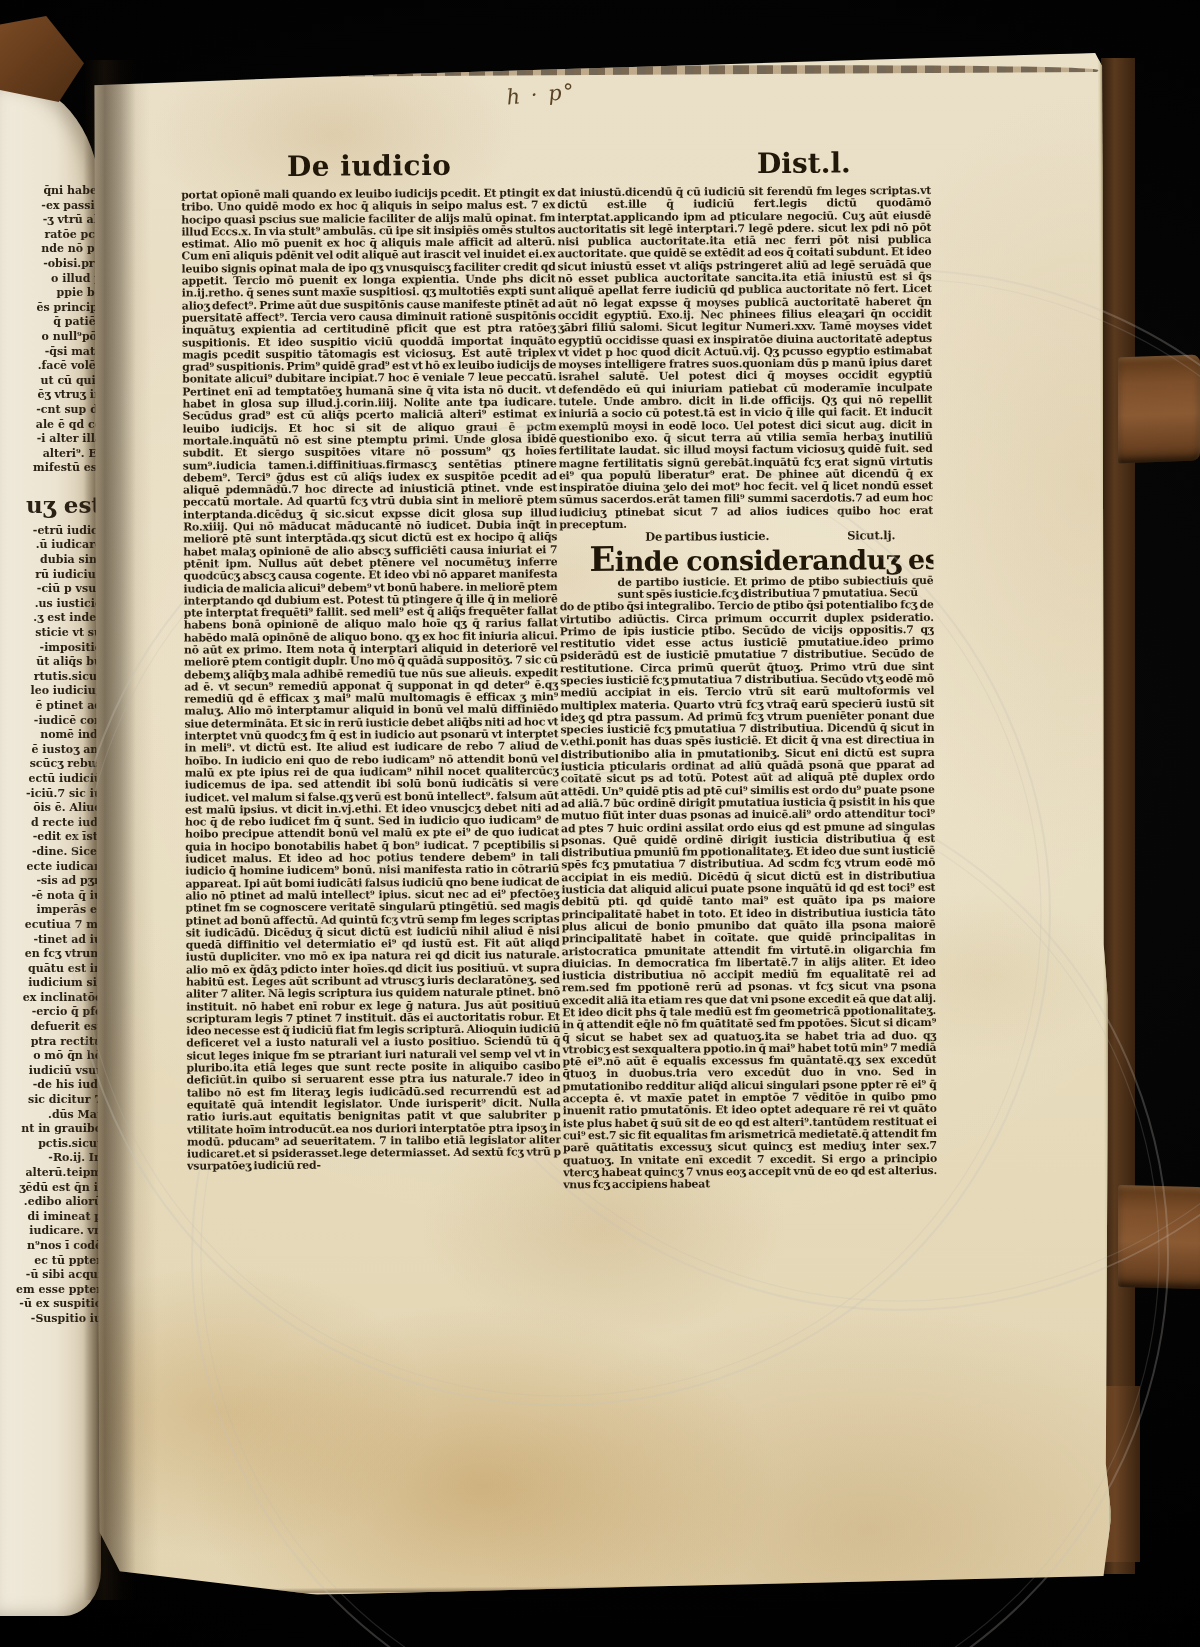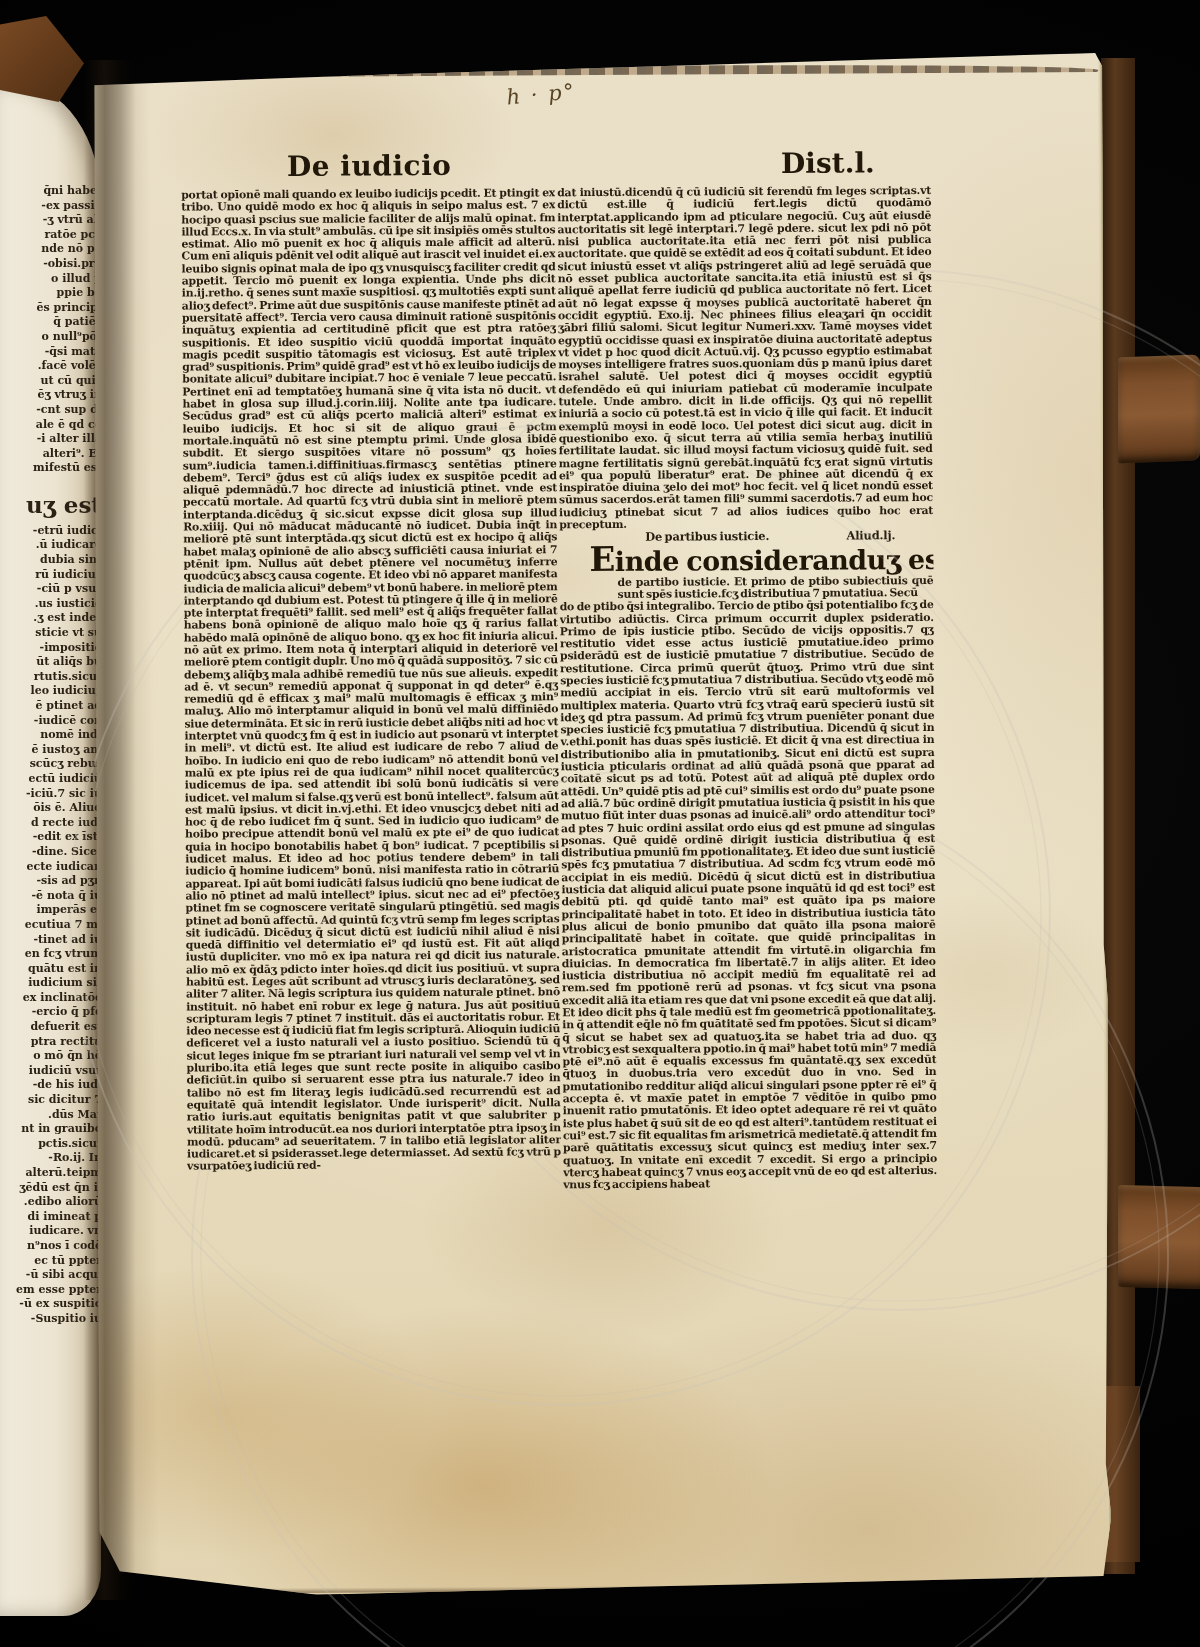--- a/index.html
+++ b/index.html
@@ -58,21 +58,21 @@
   .main-page .edge-bottom{position:absolute;left:10px;right:2px;bottom:2px;height:5px;
     background:linear-gradient(180deg,rgba(0,0,0,0),rgba(90,70,45,.55));}
   .main-page .gutter-inner{position:absolute;left:0;top:0;bottom:0;width:70px;
     background:linear-gradient(90deg,rgba(115,92,60,.38),rgba(115,92,60,0) 85%);}
   
   .hand-mark{position:absolute;left:416px;top:26px;color:#584324;font-style:italic;
     font-size:21px;transform:rotate(-5deg);letter-spacing:2px;}
   
   .runhead{position:absolute;top:92px;left:0;width:100%;color:#211809;font-weight:700;}
   .runhead .rh-left{position:absolute;left:196px;font-size:28px;letter-spacing:.5px;}
-  .runhead .rh-right{position:absolute;left:690px;font-size:28px;}
+  .runhead .rh-right{position:absolute;left:666px;font-size:28px;}
   
   .col{position:absolute;top:131px;width:374px;height:1106px;overflow:hidden;
     color:#281e10;font-weight:700;font-size:10.9px;line-height:12.3px;
     letter-spacing:-0.2px;word-spacing:-1.4px;text-align:justify;}
   .col-left{left:90px;}
   .col-right{left:466px;}
   .col p{margin:0;text-indent:0;}
   .col .subhead{display:flex;padding:0 38px 0 86px;justify-content:space-between;
     font-size:11.5px;}
   .col .bigheading{font-size:27px;line-height:31px;letter-spacing:-0.5px;
@@ -187,21 +187,21 @@
       <span class="rh-right">Dist.l.</span>
     </div>
 
     <div class="col col-left" id="col-left">
         <p>portat opīonē mali quando ex leuibo iudicijs pcedit. Et ptingit ex tribo. Uno quidē modo ex hoc q̄ aliquis in seipo malus est. 7 ex hocipo quasi pscius sue malicie faciliter de alijs malū opinat. fm illud Eccs.x. In via stult⁹ ambulās. cū ipe sit insipiēs omēs stultos estimat. Alio mō puenit ex hoc q̄ aliquis male afficit ad alterū. Cum enī aliquis pdēnit vel odit aliquē aut irascit vel inuidet ei.ex leuibo signis opinat mala de ipo qʒ vnusquiscʒ faciliter credit qd appetit. Tercio mō puenit ex longa expientia. Unde phs dicit in.ij.retho. q̄ senes sunt maxīe suspitiosi. qʒ multotiēs expti sunt alioʒ defect⁹. Prime aūt due suspitōnis cause manifeste ptinēt ad puersitatē affect⁹. Tercia vero causa diminuit rationē suspitōnis inquātuʒ expientia ad certitudinē pficit que est ptra ratōeʒ suspitionis. Et ideo suspitio viciū quoddā importat inquāto magis pcedit suspitio tātomagis est viciosuʒ. Est autē triplex grad⁹ suspitionis. Prim⁹ quidē grad⁹ est vt hō ex leuibo iudicijs de bonitate alicui⁹ dubitare incipiat.7 hoc ē veniale 7 leue peccatū. Pertinet enī ad temptatōeʒ humanā sine q̄ vita ista nō ducit. vt habet in glosa sup illud.j.corin.iiij. Nolite ante tpa iudicare. Secūdus grad⁹ est cū aliq̄s pcerto maliciā alteri⁹ estimat ex leuibo iudicijs. Et hoc si sit de aliquo graui ē pctm mortale.inquātū nō est sine ptemptu primi. Unde glosa ibidē subdit. Et siergo suspitōes vitare nō possum⁹ qʒ hoīes sum⁹.iudicia tamen.i.diffinitiuas.firmascʒ sentētias ptinere debem⁹. Terci⁹ ḡdus est cū aliq̄s iudex ex suspitōe pcedit ad aliquē pdemnādū.7 hoc directe ad iniusticiā ptinet. vnde est peccatū mortale.  Ad quartū fcʒ vtrū dubia sint in meliorē ptem interptanda.dicēduʒ q̄ sic.sicut expsse dicit glosa sup illud Ro.xiiij. Qui nō māducat māducantē nō iudicet. Dubia inq̄t in meliorē ptē sunt interptāda.qʒ sicut dictū est ex hocipo q̄ aliq̄s habet malaʒ opinionē de alio abscʒ sufficiēti causa iniuriat ei 7 ptēnit ipm. Nullus aūt debet ptēnere vel nocumētuʒ inferre quodcūcʒ abscʒ causa cogente. Et ideo vbi nō apparet manifesta iudicia de malicia alicui⁹ debem⁹ vt bonū habere. in meliorē ptem interptando qd dubium est. Potest tū ptingere q̄ ille q̄ in meliorē pte interptat frequēti⁹ fallit. sed meli⁹ est q̄ aliq̄s frequēter fallat habens bonā opinionē de aliquo malo hoīe qʒ q̄ rarius fallat habēdo malā opinōnē de aliquo bono. qʒ ex hoc fit iniuria alicui. nō aūt ex primo. Item nota q̄ interptari aliquid in deteriorē vel meliorē ptem contigit duplr. Uno mō q̄ quādā suppositōʒ. 7 sic cū debemʒ aliq̄bʒ mala adhibē remediū tue nūs sue alieuis. expedit ad ē. vt secun⁹ remediū apponat q̄ supponat in qd deter⁹ ē.qʒ remediū qd ē efficax ʒ mai⁹ malū multomagis ē efficax ʒ min⁹ maluʒ. Alio mō interptamur aliquid in bonū vel malū diffiniēdo siue determināta. Et sic in rerū iusticie debet aliq̄bs niti ad hoc vt interptet vnū quodcʒ fm q̄ est in iudicio aut psonarū vt interptet in meli⁹. vt dictū est. Ite aliud est iudicare de rebo 7 aliud de hoībo. In iudicio eni quo de rebo iudicam⁹ nō attendit bonū vel malū ex pte ipius rei de qua iudicam⁹ nihil nocet qualitercūcʒ iudicemus de ipa. sed attendit ibi solū bonū iudicātis si vere iudicet. vel malum si false.qʒ verū est bonū intellect⁹. falsum aūt est malū ipsius. vt dicit in.vj.ethi. Et ideo vnuscjcʒ debet niti ad hoc q̄ de rebo iudicet fm q̄ sunt. Sed in iudicio quo iudicam⁹ de hoibo precipue attendit bonū vel malū ex pte ei⁹ de quo iudicat quia in hocipo bonotabilis habet q̄ bon⁹ iudicat. 7 pceptibilis si iudicet malus. Et ideo ad hoc potius tendere debem⁹ in tali iudicio q̄ homine iudicem⁹ bonū. nisi manifesta ratio in cōtrariū appareat. Ipi aūt bomi iudicāti falsus iudiciū qno bene iudicat de alio nō ptinet ad malū intellect⁹ ipius. sicut nec ad ei⁹ pfectōeʒ ptinet fm se cognoscere veritatē singularū ptingētiū. sed magis ptinet ad bonū affectū.  Ad quintū fcʒ vtrū semp fm leges scriptas sit iudicādū. Dicēduʒ q̄ sicut dictū est iudiciū nihil aliud ē nisi quedā diffinitio vel determiatio ei⁹ qd iustū est. Fit aūt aliqd iustū dupliciter. vno mō ex ipa natura rei qd dicit ius naturale. alio mō ex q̄dāʒ pdicto inter hoīes.qd dicit ius positiuū. vt supra habitū est. Leges aūt scribunt ad vtruscʒ iuris declaratōneʒ. sed aliter 7 aliter. Nā legis scriptura ius quidem naturale ptinet. bnō instituit. nō habet enī robur ex lege ḡ natura. Jus aūt positiuū scripturam legis 7 ptinet 7 instituit. dās ei auctoritatis robur. Et ideo necesse est q̄ iudiciū fiat fm legis scripturā. Alioquin iudiciū deficeret vel a iusto naturali vel a iusto positiuo. Sciendū tū q̄ sicut leges inique fm se ptrariant iuri naturali vel semp vel vt in pluribo.ita etiā leges que sunt recte posite in aliquibo casibo deficiūt.in quibo si seruarent esse ptra ius naturale.7 ideo in talibo nō est fm literaʒ legis iudicādū.sed recurrendū est ad equitatē quā intendit legislator. Unde iurisperit⁹ dicit. Nulla ratio iuris.aut equitatis benignitas patit vt que salubriter p vtilitate hoīm introducūt.ea nos duriori interptatōe ptra ipsoʒ in modū. pducam⁹ ad seueritatem. 7 in talibo etiā legislator aliter iudicaret.et si psiderasset.lege determiasset.  Ad sextū fcʒ vtrū p vsurpatōeʒ iudiciū red-</p>
       </div>
     <div class="col col-right" id="col-right">
         <p>dat iniustū.dicendū q̄ cū iudiciū sit ferendū fm leges scriptas.vt dictū est.ille q̄ iudiciū fert.legis dictū quodāmō interptat.applicando ipm ad pticulare negociū. Cuʒ aūt eiusdē auctoritatis sit legē interptari.7 legē pdere. sicut lex pdi nō pōt nisi publica auctoritate.ita etiā nec ferri pōt nisi publica auctoritate. que quidē se extēdit ad eos q̄ coitati subdunt. Et ideo sicut iniustū esset vt aliq̄s pstringeret aliū ad legē seruādā que nō esset publica auctoritate sancita.ita etiā iniustū est si q̄s aliquē apellat ferre iudiciū qd publica auctoritate nō fert. Licet aūt nō legat expsse q̄ moyses publicā auctoritatē haberet q̄n occidit egyptiū. Exo.ij. Nec phinees filius eleaʒari q̄n occidit ʒābri filiū salomi. Sicut legitur Numeri.xxv. Tamē moyses videt egyptiū occidisse quasi ex inspiratōe diuina auctoritatē adeptus vt videt p hoc quod dicit Actuū.vij. Qʒ pcusso egyptio estimabat moyses intelligere fratres suos.quoniam dūs p manū ipius daret israhel salutē. Uel potest dici q̄ moyses occidit egyptiū defendēdo eū qui iniuriam patiebat cū moderamīe inculpate tutele. Unde ambro. dicit in li.de officijs. Qʒ qui nō repellit iniuriā a socio cū potest.tā est in vicio q̄ ille qui facit. Et inducit exemplū moysi in eodē loco. Uel potest dici sicut aug. dicit in questionibo exo. q̄ sicut terra aū vtilia semīa herbaʒ inutiliū fertilitate laudat. sic illud moysi factum viciosuʒ quidē fuit. sed magne fertilitatis signū gerebāt.inquātū fcʒ erat signū virtutis ei⁹ qua populū liberatur⁹ erat. De phinee aūt dicendū q̄ ex inspiratōe diuina ʒelo dei mot⁹ hoc fecit. vel q̄ licet nondū esset sūmus sacerdos.erāt tamen fili⁹ summi sacerdotis.7 ad eum hoc iudiciuʒ ptinebat sicut 7 ad alios iudices quibo hoc erat preceptum.</p>
         <div class="subhead">
           <span>De partibus iusticie.</span>
-          <span>Aliud.lj.</span>
+          <span>Sicut.lj.</span>
         </div>
         <div class="bigheading">Einde consideranduʒ est</div>
         <p class="indent2">de partibo iusticie. Et primo de ptibo subiectiuis quē sunt spēs iusticie.fcʒ distributiua 7 pmutatiua. Secū</p>
         <p>do de ptibo q̄si integralibo. Tercio de ptibo q̄si potentialibo fcʒ de virtutibo adiūctis. Circa primum occurrit duplex psideratio. Primo de ipis iusticie ptibo. Secūdo de vicijs oppositis.7 qʒ restitutio videt esse actus iusticiē pmutatiue.ideo primo psiderādū est de iusticiē pmutatiue 7 distributiue. Secūdo de restitutione. Circa primū querūt q̄tuoʒ. Primo vtrū due sint species iusticiē fcʒ pmutatiua 7 distributiua. Secūdo vtʒ eodē mō mediū accipiat in eis. Tercio vtrū sit earū multoformis vel multiplex materia. Quarto vtrū fcʒ vtraq̄ earū specierū iustū sit ideʒ qd ptra passum.  Ad primū fcʒ vtrum pueniēter ponant due species iusticiē fcʒ pmutatiua 7 distributiua. Dicendū q̄ sicut in v.ethi.ponit has duas spēs iusticiē. Et dicit q̄ vna est directiua in distributionibo alia in pmutationibʒ. Sicut eni dictū est supra iusticia pticularis ordinat ad aliū quādā psonā que pparat ad coītatē sicut ps ad totū. Potest aūt ad aliquā ptē duplex ordo attēdi. Un⁹ quidē ptis ad ptē cui⁹ similis est ordo du⁹ puate psone ad aliā.7 būc ordinē dirigit pmutatiua iusticia q̄ psistit in his que mutuo fiūt inter duas psonas ad inuicē.ali⁹ ordo attenditur toci⁹ ad ptes 7 huic ordini assilat ordo eius qd est pmune ad singulas psonas. Quē quidē ordinē dirigit iusticia distributiua q̄ est distributiua pmuniū fm ppotionalitateʒ. Et ideo due sunt iusticiē spēs fcʒ pmutatiua 7 distributiua.  Ad scdm fcʒ vtrum eodē mō accipiat in eis mediū. Dicēdū q̄ sicut dictū est in distributiua iusticia dat aliquid alicui puate psone inquātū id qd est toci⁹ est debitū pti. qd quidē tanto mai⁹ est quāto ipa ps maiore principalitatē habet in toto. Et ideo in distributiua iusticia tāto plus alicui de bonio pmunibo dat quāto illa psona maiorē principalitatē habet in coītate. que quidē principalitas in aristocratica pmunitate attendit fm virtutē.in oligarchia fm diuicias. In democratica fm libertatē.7 in alijs aliter. Et ideo iusticia distributiua nō accipit mediū fm equalitatē rei ad rem.sed fm ppotionē rerū ad psonas. vt fcʒ sicut vna psona excedit aliā ita etiam res que dat vni psone excedit eā que dat alij. Et ideo dicit phs q̄ tale mediū est fm geometricā ppotionalitateʒ. in q̄ attendit eq̄le nō fm quātitatē sed fm ppotōes. Sicut si dicam⁹ q̄ sicut se habet sex ad quatuoʒ.ita se habet tria ad duo. qʒ vtrobicʒ est sexqualtera ppotio.in q̄ mai⁹ habet totū min⁹ 7 mediā ptē ei⁹.nō aūt ē equalis excessus fm quāntatē.qʒ sex excedūt q̄tuoʒ in duobus.tria vero excedūt duo in vno. Sed in pmutationibo redditur aliq̄d alicui singulari psone ppter rē ei⁹ q̄ accepta ē. vt maxīe patet in emptōe 7 vēditōe in quibo pmo inuenit ratio pmutatōnis. Et ideo optet adequare rē rei vt quāto iste plus habet q̄ suū sit de eo qd est alteri⁹.tantūdem restituat ei cui⁹ est.7 sic fit equalitas fm arismetricā medietatē.q̄ attendit fm parē quātitatis excessuʒ sicut quincʒ est mediuʒ inter sex.7 quatuoʒ. In vnitate enī excedit 7 excedit. Si ergo a principio vtercʒ habeat quincʒ 7 vnus eoʒ accepit vnū de eo qd est alterius. vnus fcʒ accipiens habeat</p>
       </div>
   </div>
 
   <div class="gutter"></div>
 
   <svg class="wm" width="1200" height="1647">

